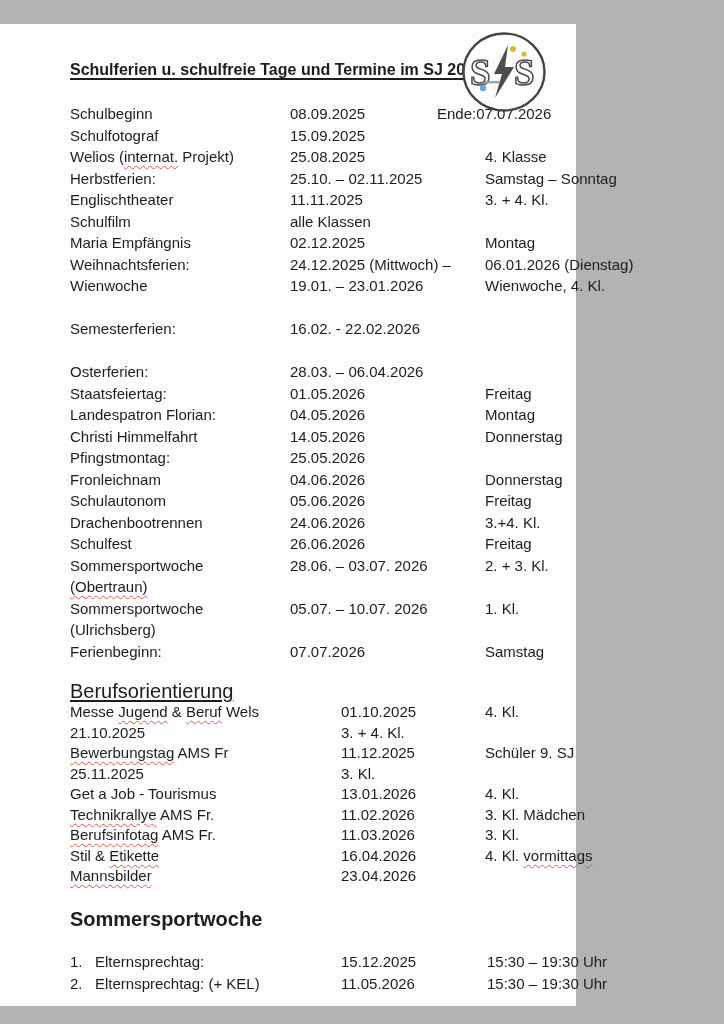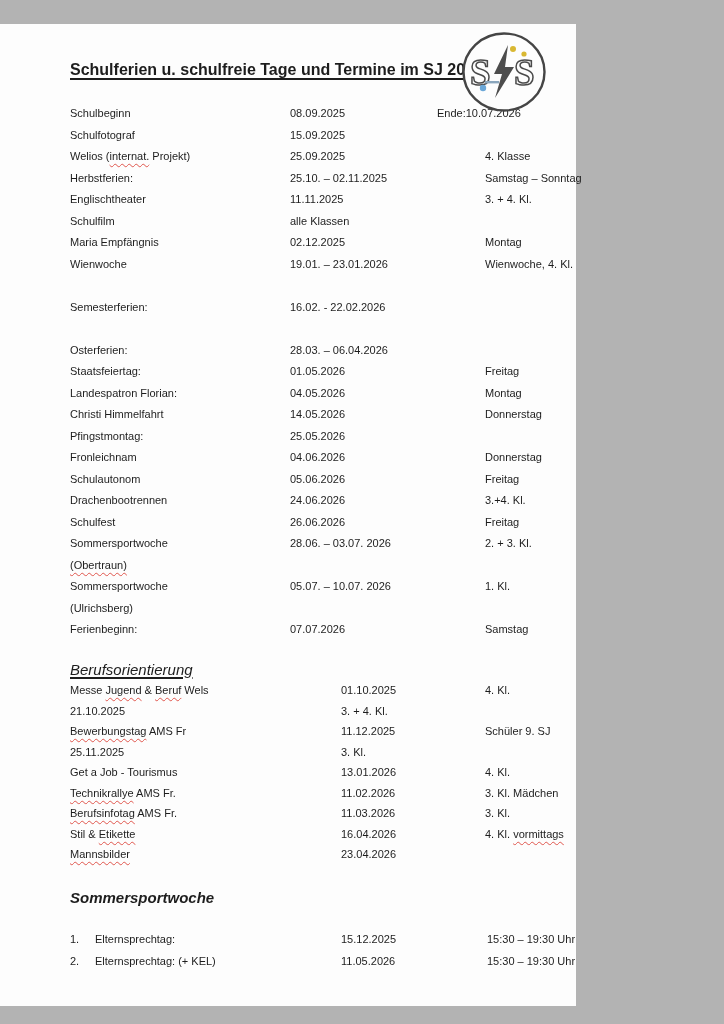--- a/index.html
+++ b/index.html
@@ -34,38 +34,37 @@
     white-space: nowrap;
   }
   .logo-wrap {
     position: absolute;
     top: 7px;
     right: 29px;
     width: 86px;
     height: 82px;
   }
   .rows {
-    font-size: 11px;
+    font-size: 15px;
   }
   #main-rows { margin-top: 23px; }
   .row {
     display: grid;
     line-height: 21.5px;
     white-space: nowrap;
   }
   .main-row { grid-template-columns: 220px 195px 1fr; }
   .main-row.row-ende { grid-template-columns: 220px 147px 1fr; }
   .berufs-row { grid-template-columns: 271px 144px 1fr; line-height: 20.5px; }
   .eltern-row { grid-template-columns: 25px 246px 146px 1fr; }
   .cell { overflow: visible; }
   .section-heading {
-    font-size: 15px;
+    font-size: 20px;
     line-height: 20.5px;
     white-space: nowrap;
-    font-style: italic;
   }
   .heading-underlined {
     margin-top: 19px;
     text-decoration: underline;
     text-decoration-thickness: 1.5px;
     text-underline-offset: 2px;
     display: inline-block;
   }
   .heading-bold {
     margin-top: 22px;
@@ -98,50 +97,55 @@
       <circle cx="63" cy="23" r="2.6" fill="#d9b832"></circle>
       <circle cx="22" cy="57" r="3.2" fill="#6aa7d8"></circle>
       <rect x="24" y="50" width="14" height="2.4" fill="#8aa6bd"></rect>
     </svg>
   </div>
 
   <div class="rows" id="main-rows">
       <div class="row main-row row-ende">
         <div class="cell label">Schulbeginn</div>
         <div class="cell date">08.09.2025</div>
-        <div class="cell ende">Ende:10.07.2026</div>
+        <div class="cell ende">Ende:07.07.2026</div>
       </div>
       <div class="row main-row">
         <div class="cell label">Schulfotograf</div>
         <div class="cell date">15.09.2025</div>
         <div class="cell info"></div>
       </div>
       <div class="row main-row">
         <div class="cell label"><span>Welios (</span><span class="sq">internat.</span><span> Projekt)</span></div>
-        <div class="cell date">25.09.2025</div>
+        <div class="cell date">25.08.2025</div>
         <div class="cell info">4. Klasse</div>
       </div>
       <div class="row main-row">
         <div class="cell label">Herbstferien:</div>
         <div class="cell date">25.10. – 02.11.2025</div>
         <div class="cell info">Samstag – Sonntag</div>
       </div>
       <div class="row main-row">
         <div class="cell label">Englischtheater</div>
         <div class="cell date">11.11.2025</div>
         <div class="cell info">3. + 4. Kl.</div>
       </div>
       <div class="row main-row">
         <div class="cell label">Schulfilm</div>
         <div class="cell info">alle Klassen</div>
       </div>
       <div class="row main-row">
         <div class="cell label">Maria Empfängnis</div>
         <div class="cell date">02.12.2025</div>
         <div class="cell info">Montag</div>
+      </div>
+      <div class="row main-row">
+        <div class="cell label">Weihnachtsferien:</div>
+        <div class="cell date">24.12.2025 (Mittwoch) –</div>
+        <div class="cell info">06.01.2026 (Dienstag)</div>
       </div>
       <div class="row main-row">
         <div class="cell label">Wienwoche</div>
         <div class="cell date">19.01. – 23.01.2026</div>
         <div class="cell info">Wienwoche, 4. Kl.</div>
       </div>
       <div class="row main-row" style="margin-top: 21.5px;">
         <div class="cell label">Semesterferien:</div>
         <div class="cell date">16.02. - 22.02.2026</div>
         <div class="cell info"></div>

